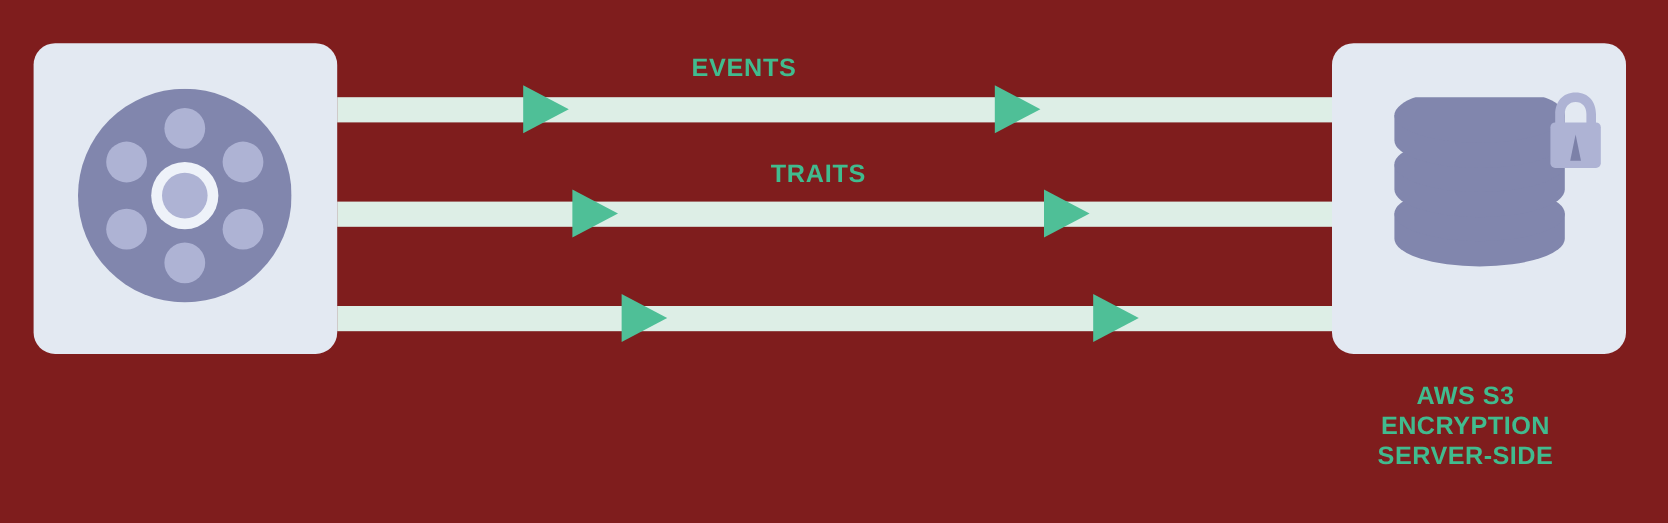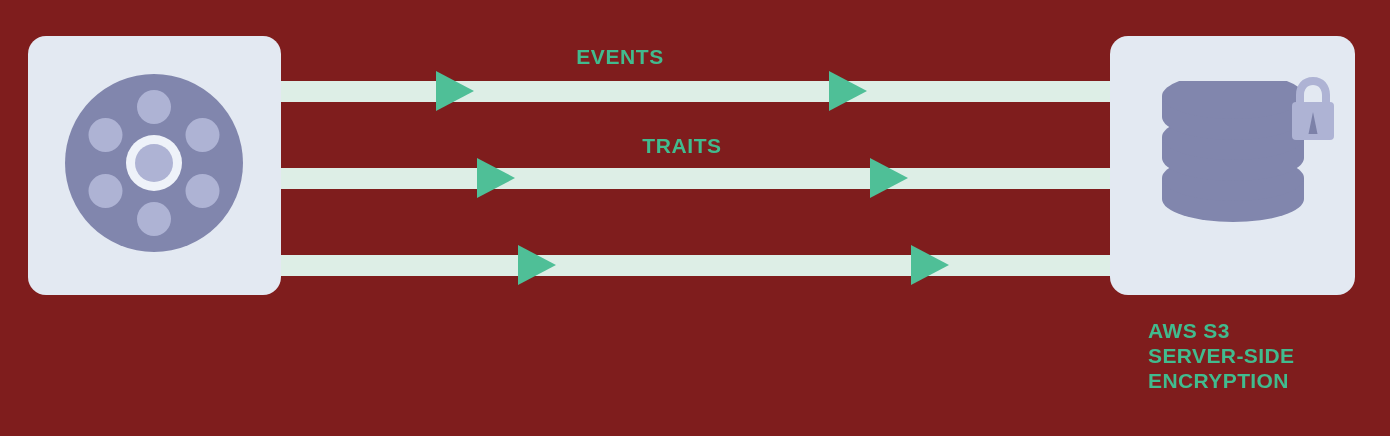--- a/index.html
+++ b/index.html
@@ -94,21 +94,21 @@
     position: absolute;
     left: 1148px;
     top: 318px;
     color: #41bb8e;
     font-weight: bold;
     font-size: 21px;
     line-height: 25px;
     letter-spacing: 0.4px;
     text-transform: uppercase;
   }
-  #destination-caption span { display: block; }
+  #destination-caption span { display: block; text-align: center; }
 
   
   #source-icon {
     position: absolute;
     left: 37px;
     top: 38px;
     width: 178px;
     height: 178px;
   }
   #destination-icon {
@@ -181,17 +181,17 @@
 
     <svg id="lock-icon" viewBox="0 0 50 70">
       <path d="M25 3 C 14 3 8 11 8 21 L8 32 L16 32 L16 21 C 16 15 19.5 11 25 11 C 30.5 11 34 15 34 21 L34 32 L42 32 L42 21 C 42 11 36 3 25 3 Z" fill="#aeb3d4"></path>
       <rect x="4" y="28" width="42" height="38" rx="4" fill="#aeb3d4"></rect>
       <path d="M25 38 L29.5 60 L20.5 60 Z" fill="#7c81a8"></path>
     </svg>
   </div>
 
   <div id="destination-caption">
     <span>AWS S3</span>
+    <span>ENCRYPTION</span>
     <span>SERVER-SIDE</span>
-    <span>ENCRYPTION</span>
   </div>
 
 </div>
 
 </body></html>

